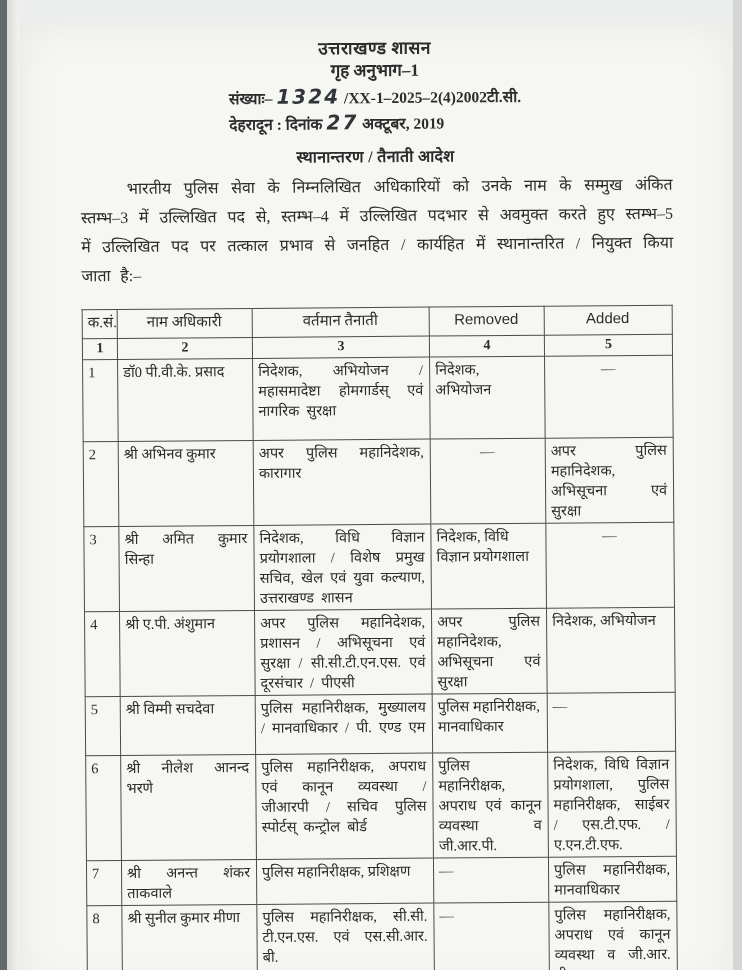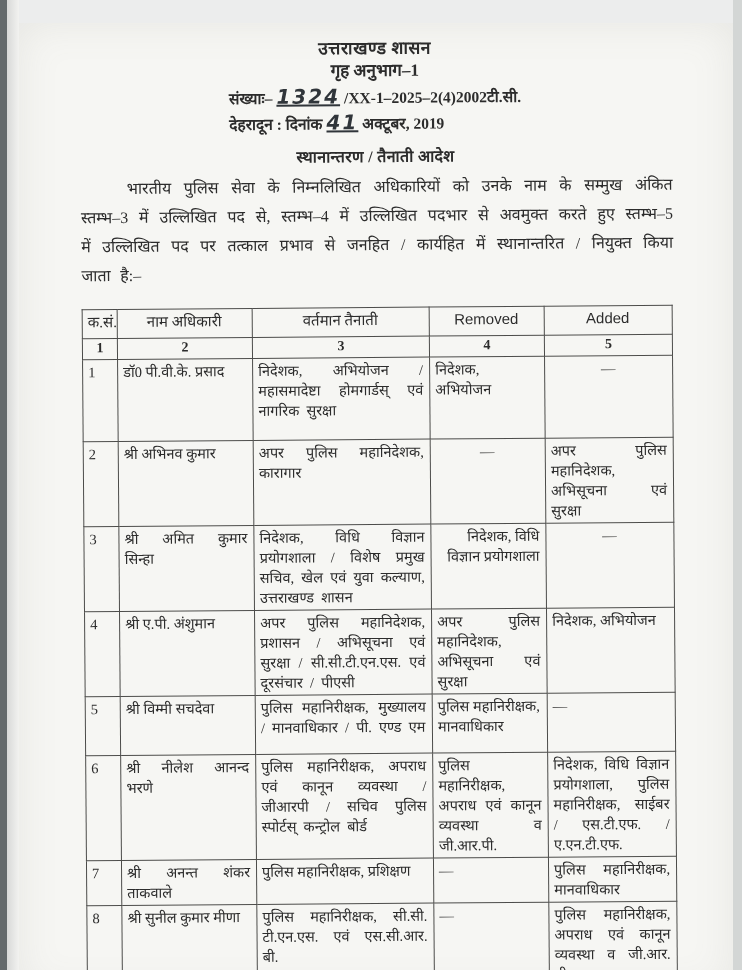--- a/index.html
+++ b/index.html
@@ -19,21 +19,21 @@
     margin-top:23px;
   }
   .doc{position:absolute;left:0;top:14px;width:714px;transform:rotate(-0.45deg);transform-origin:50% 20%;}
   .center-block{width:590px;margin-left:62px;text-align:center;}
   .org-line{font-size:17.5px;font-weight:bold;letter-spacing:0.5px;line-height:22px;}
   .dept-line{font-size:17px;font-weight:bold;line-height:23px;}
   .num-block{display:inline-block;text-align:left;margin-top:2px;line-height:24px;}
   .num-line,.date-line{font-size:15.5px;font-weight:600;white-space:nowrap;}
   .handwritten{
     font-family:"DejaVu Sans",sans-serif;font-style:italic;
-    font-size:20px;letter-spacing:2px;color:#30353a;padding:0 4px;text-decoration:underline;
+    font-size:20px;letter-spacing:2px;color:#30353a;padding:0 4px;
   }
   .order-title{font-size:16px;font-weight:bold;margin-top:9px;letter-spacing:0.3px;}
   .body-para{
     width:592px;margin:5px 0 0 62px;
     font-size:16px;line-height:29px;text-align:justify;
     word-spacing:5.5px;text-indent:46px;font-weight:500;
   }
   table.order{
     border-collapse:collapse;table-layout:fixed;
     width:590px;margin:19px 0 0 62px;
@@ -61,21 +61,21 @@
 <div class="scan-edge-right"></div>
 
 <div class="page">
   <div class="doc">
 
     <div class="center-block">
       <div class="org-line">उत्तराखण्ड शासन</div>
       <div class="dept-line">गृह अनुभाग–1</div>
       <div class="num-block">
         <div class="num-line"><span>संख्याः–</span><span class="handwritten">1324</span><span>/XX-1–2025–2(4)2002टी.सी.</span></div>
-        <div class="date-line"><span>देहरादून : दिनांक</span><span class="handwritten">41</span><span>अक्टूबर, 2019</span></div>
+        <div class="date-line"><span>देहरादून : दिनांक</span><span class="handwritten">27</span><span>अक्टूबर, 2019</span></div>
       </div>
       <div class="order-title">स्थानान्तरण / तैनाती आदेश</div>
     </div>
 
     <div class="body-para">भारतीय पुलिस सेवा के निम्नलिखित अधिकारियों को उनके नाम के सम्मुख अंकित स्तम्भ–3 में उल्लिखित पद से, स्तम्भ–4 में उल्लिखित पदभार से अवमुक्त करते हुए स्तम्भ–5 में उल्लिखित पद पर तत्काल प्रभाव से जनहित / कार्यहित में स्थानान्तरित / नियुक्त किया जाता है:–</div>
 
     <table class="order">
       <colgroup>
         <col style="width:35px">
           <col style="width:135px">
@@ -110,21 +110,21 @@
         <td class="sn">2</td>
         <td>श्री अभिनव कुमार</td>
         <td class="jst">अपर पुलिस महानिदेशक, कारागार</td>
         <td class="dash-c">—</td>
         <td class="jst">अपर पुलिस महानिदेशक, अभिसूचना एवं सुरक्षा</td>
       </tr>
       <tr class="r3">
         <td class="sn">3</td>
         <td class="jst">श्री अमित कुमार सिन्हा</td>
         <td class="jst">निदेशक, विधि विज्ञान प्रयोगशाला / विशेष प्रमुख सचिव, खेल एवं युवा कल्याण, उत्तराखण्ड शासन</td>
-        <td style="text-align:right">निदेशक, विधि विज्ञान प्रयोगशाला</td>
+        <td style="text-align:left">निदेशक, विधि विज्ञान प्रयोगशाला</td>
         <td class="dash-c">—</td>
       </tr>
       <tr class="r4">
         <td class="sn">4</td>
         <td>श्री ए.पी. अंशुमान</td>
         <td class="jst">अपर पुलिस महानिदेशक, प्रशासन / अभिसूचना एवं सुरक्षा / सी.सी.टी.एन.एस. एवं दूरसंचार / पीएसी</td>
         <td class="jst">अपर पुलिस महानिदेशक, अभिसूचना एवं सुरक्षा</td>
         <td>निदेशक, अभियोजन</td>
       </tr>
       <tr class="r5">

